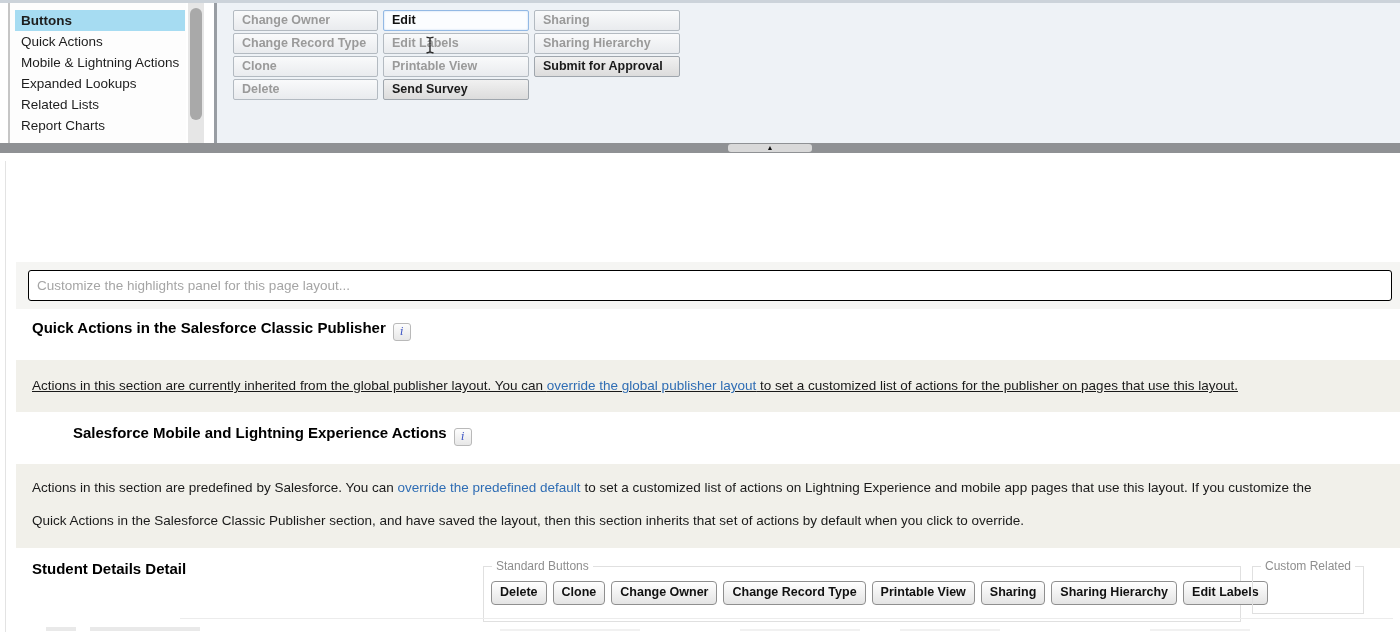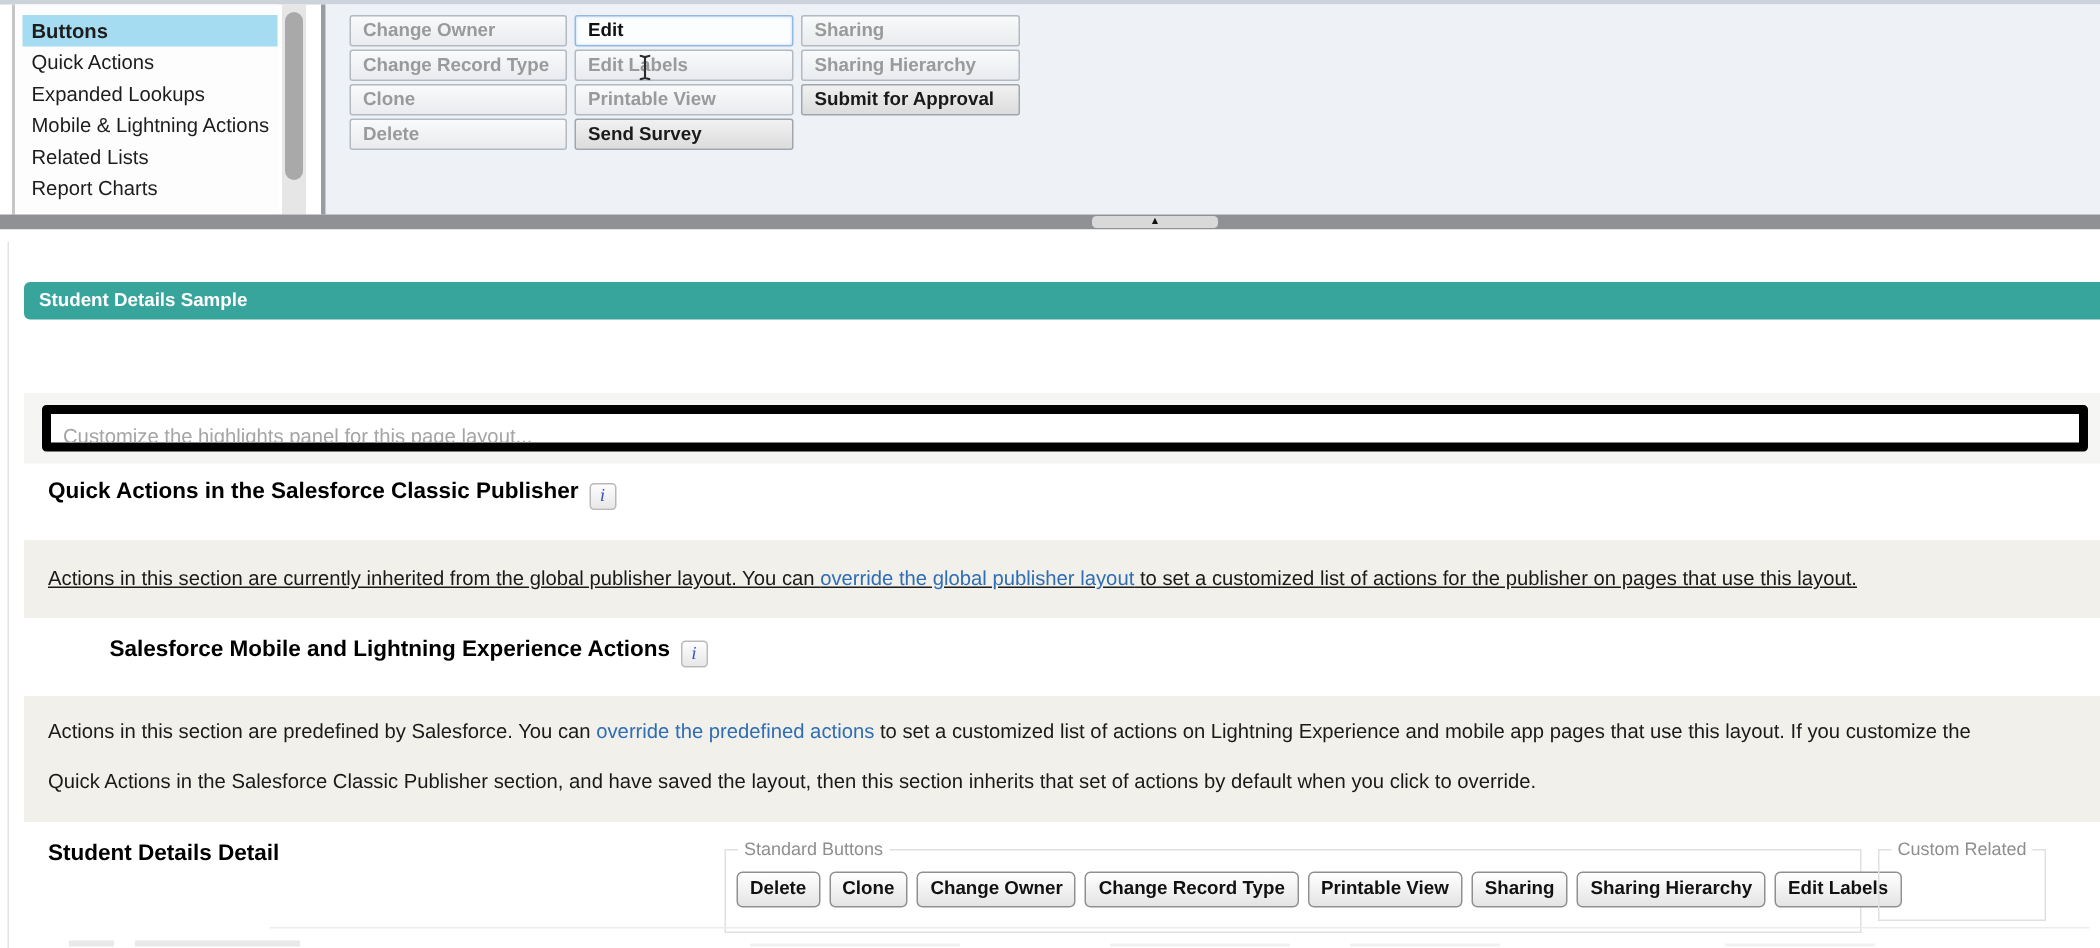--- a/index.html
+++ b/index.html
@@ -38,21 +38,21 @@
 
   .section-bar{position:absolute;left:16px;top:35px;width:1384px;height:25px;background:#38a59c;border-radius:4px 0 0 4px;
                color:#fff;font-weight:bold;font-size:12.5px;line-height:25px;padding-left:10px;box-sizing:border-box;}
 
   .h1{position:absolute;font-size:15px;font-weight:bold;color:#000;white-space:nowrap;}
   .info-btn{display:inline-block;vertical-align:-2px;margin-left:7px;width:16px;height:16px;border:1px solid #b9b9b9;border-radius:3px;
             background:linear-gradient(#fdfdfd,#e7e7e7);font-family:"DejaVu Serif",serif;font-style:italic;font-weight:normal;
             font-size:11px;color:#3b53c4;text-align:center;line-height:15px;}
 
   .hl-box{position:absolute;left:16px;top:109px;width:1384px;height:47px;background:#f5f5f3;}
-  .hl-input{position:absolute;left:12px;top:8px;width:1364px;height:31px;background:#fff;border:6px solid #000000;border-radius:3px;
+  .hl-input{position:absolute;left:12px;top:8px;width:1364px;height:31px;background:#fff;border:1px solid #000000;border-radius:3px;
             box-sizing:border-box;color:#a5a5a5;font-size:13.5px;line-height:29px;padding-left:8px;white-space:nowrap;overflow:hidden;}
 
   .gray-panel{position:absolute;left:16px;background:#f1f0ea;overflow:hidden;white-space:nowrap;}
   .gp-text{position:absolute;left:16px;font-size:13.5px;color:#1a1a1a;white-space:nowrap;}
   .gp-text a{color:#2f6db4;text-decoration:none;}
 
   .fieldset{position:absolute;border:1px solid #e0e0e0;box-sizing:border-box;}
   .legend{position:absolute;top:-8px;left:8px;background:#fff;padding:0 4px;font-size:12px;color:#8e8e8e;white-space:nowrap;text-align:right;}
   .btn-row{position:absolute;left:7px;top:14px;display:flex;gap:6px;}
   .sf-btn{height:22px;line-height:20px;padding:0 8px;font-size:12.5px;font-weight:bold;color:#111;
@@ -67,22 +67,22 @@
 
   <div class="top-panel">
     <div class="top-strip"></div>
     <div class="panel-left-border"></div>
     <div class="palette-bg"></div>
 
     <div class="sidebar">
       <div style="height:7px"></div>
       <div class="side-item sel">Buttons</div>
       <div class="side-item">Quick Actions</div>
+      <div class="side-item">Mobile &amp; Lightning Actions</div>
       <div class="side-item">Expanded Lookups</div>
-      <div class="side-item">Mobile &amp; Lightning Actions</div>
       <div class="side-item">Related Lists</div>
       <div class="side-item">Report Charts</div>
     </div>
 
     <div class="sb-track"></div>
     <div class="sb-thumb"></div>
     <div class="v-divider"></div>
 
     <div class="pal-grid">
       <div class="pal-btn">Change Owner</div>
@@ -107,23 +107,20 @@
   </div>
 
   <div class="splitter"></div>
   <div class="split-handle">
     <span>▲</span>
   </div>
 
   <div class="canvas">
     <div class="canvas-left-line"></div>
 
-    <div class="section-bar">
-      <span>Student Details Sample</span>
-    </div>
 
     <div class="h1" style="left:32px;top:77px;margin-top:48px;">Highlights Panel</div>
 
     <div class="hl-box">
       <div class="hl-input">Customize the highlights panel for this page layout...</div>
     </div>
 
     <div class="h1" style="left:32px;top:166px;">
       <span>Quick Actions in the Salesforce Classic Publisher</span><span class="info-btn">i</span>
     </div>
@@ -133,21 +130,21 @@
         <span>Actions in this section are currently inherited from the global publisher layout. You can </span><a href="#">override the global publisher layout</a><span> to set a customized list of actions for the publisher on pages that use this layout.</span>
       </div>
     </div>
 
     <div class="h1" style="left:32px;top:271px;margin-left:41px;">
       <span>Salesforce Mobile and Lightning Experience Actions</span><span class="info-btn">i</span>
     </div>
 
     <div class="gray-panel" style="top:311px;width:1384px;height:84px;">
       <div class="gp-text" style="top:16px;">
-        <span>Actions in this section are predefined by Salesforce. You can </span><a href="#">override the predefined actions</a><span> to set a customized list of actions on Lightning Experience and mobile app pages that use this layout. If you customize the</span>
+        <span>Actions in this section are predefined by Salesforce. You can </span><a href="#">override the predefined default</a><span> to set a customized list of actions on Lightning Experience and mobile app pages that use this layout. If you customize the</span>
       </div>
       <div class="gp-text" style="top:49px;">Quick Actions in the Salesforce Classic Publisher section, and have saved the layout, then this section inherits that set of actions by default when you click to override.</div>
     </div>
 
     <div class="h1" style="left:32px;top:407px;">Student Details Detail</div>
 
     <div class="fieldset" style="left:483px;top:413px;width:758px;height:56px;">
       <div class="legend">Standard Buttons</div>
       <div class="btn-row">
         <div class="sf-btn">Delete</div>

